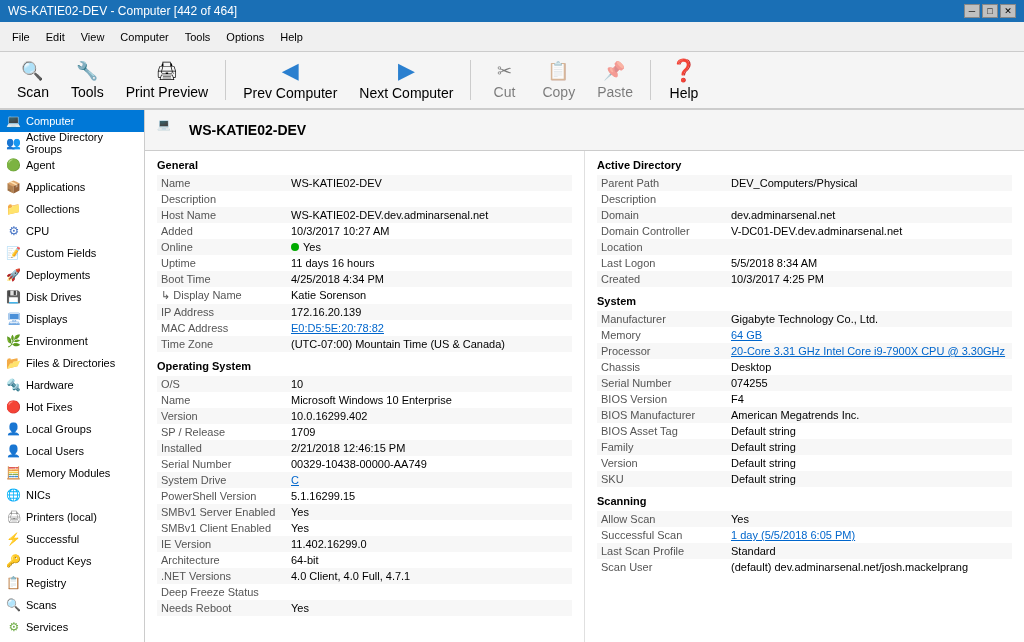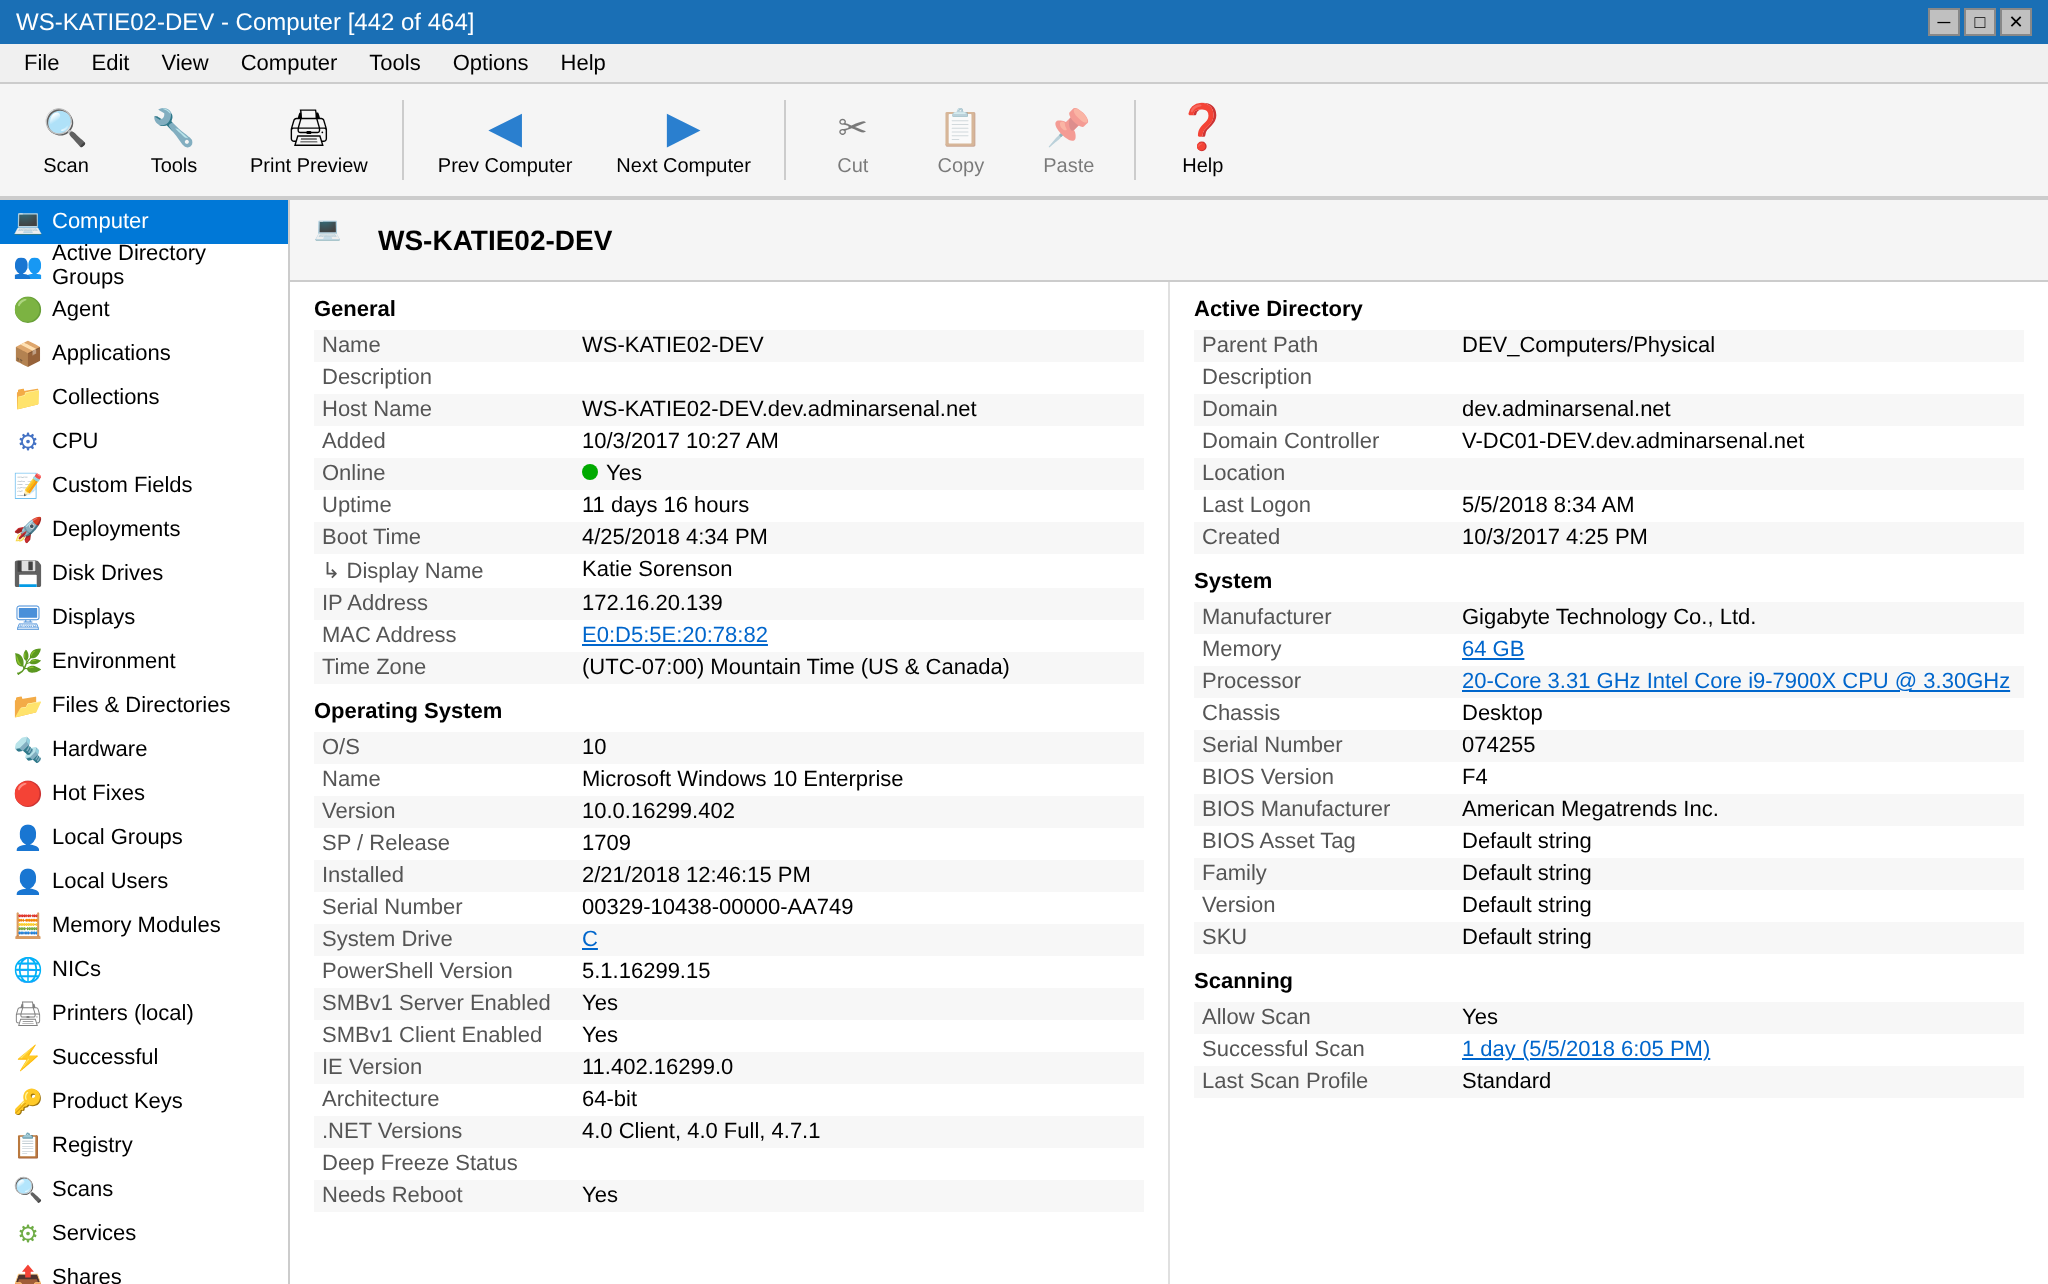--- a/index.html
+++ b/index.html
@@ -4,29 +4,29 @@
   <style>
     * { box-sizing: border-box; margin: 0; padding: 0; }
     body { font-family: 'Segoe UI', Tahoma, Geneva, Verdana, sans-serif; font-size: 11px; background: #f0f0f0; color: #000; width: 1024px; height: 642px; overflow: hidden; }
 
     
     .title-bar { background: #1a6fb5; color: white; height: 22px; display: flex; align-items: center; justify-content: space-between; padding: 0 8px; font-size: 12px; }
     .title-bar-controls { display: flex; gap: 2px; }
     .title-bar-btn { width: 16px; height: 14px; background: #c0c0c0; border: 1px solid #888; font-size: 9px; display: flex; align-items: center; justify-content: center; cursor: pointer; color: #000; }
 
     
-    .menu-bar { background: #f0f0f0; height: 20px; display: flex; align-items: center; border-bottom: 1px solid #ccc; padding: 0 4px; }
+    .menu-bar { background: #f0f0f0; height: 30px; display: flex; align-items: center; border-bottom: 1px solid #ccc; padding: 0 4px; }
     .menu-item { padding: 2px 8px; font-size: 11px; cursor: pointer; }
 
     
     .toolbar { background: #f5f5f5; border-bottom: 2px solid #ccc; height: 58px; display: flex; align-items: center; padding: 4px 8px; gap: 4px; }
     .toolbar-btn { display: flex; flex-direction: column; align-items: center; justify-content: center; padding: 4px 8px; cursor: pointer; border: 1px solid transparent; min-width: 50px; height: 50px; font-size: 10px; gap: 2px; }
     .toolbar-icon { width: 24px; height: 24px; display: flex; align-items: center; justify-content: center; font-size: 18px; }
     .toolbar-sep { width: 1px; height: 40px; background: #ccc; margin: 0 4px; }
-    .toolbar-btn-label { font-size: 10px; color: #000; }
+    .toolbar-btn-label { font-size: 14px; color: #000; }
 
     
     .main { display: flex; height: calc(642px - 100px); }
 
     
     .sidebar { width: 145px; background: #fff; border-right: 1px solid #ccc; overflow-y: auto; flex-shrink: 0; }
     .sidebar-item { display: flex; align-items: center; padding: 3px 6px; cursor: pointer; font-size: 11px; gap: 4px; height: 22px; }
     .sidebar-item.active { background: #0078d7; color: white; }
     .sidebar-icon { width: 16px; height: 16px; flex-shrink: 0; display: flex; align-items: center; justify-content: center; font-size: 12px; }
 
@@ -481,19 +481,23 @@
                 <td>Yes</td>
               </tr>
               <tr>
                 <td>Successful Scan</td>
                 <td><span class="link-text">1 day (5/5/2018 6:05 PM)</span></td>
               </tr>
               <tr>
                 <td>Last Scan Profile</td>
                 <td>Standard</td>
               </tr>
+              <tr>
+                <td>Scan User</td>
+                <td>(default)  dev.adminarsenal.net/josh.mackelprang</td>
+              </tr>
             </tbody>
         </table>
       </div>
 
     </div>
   </div>
 </div>
 
 </body></html>

